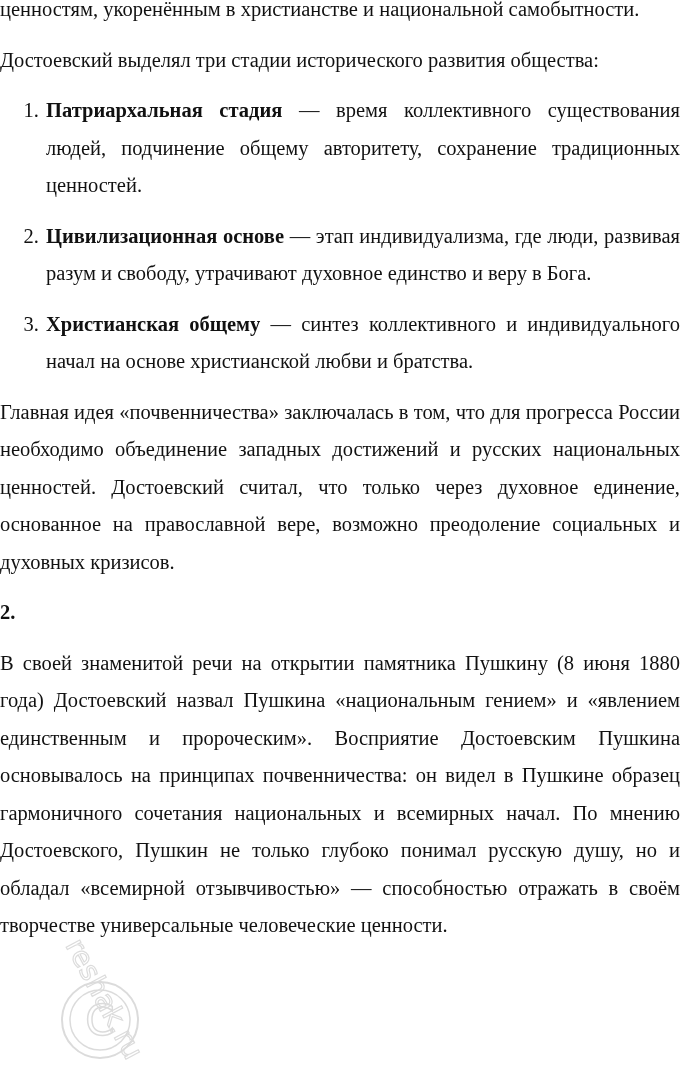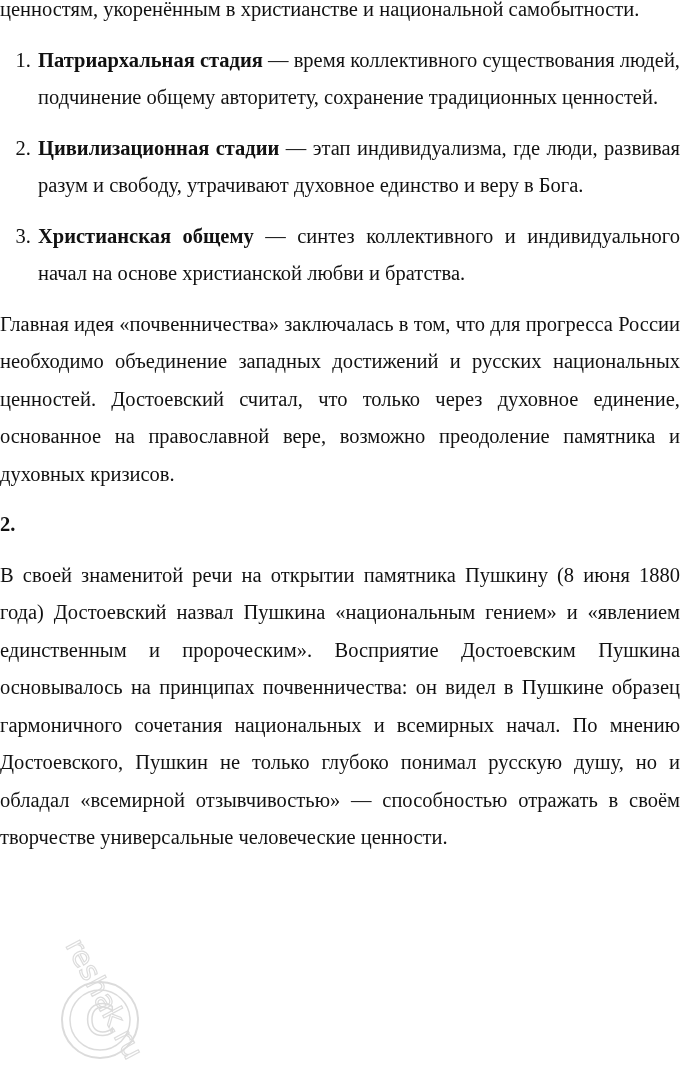--- a/index.html
+++ b/index.html
@@ -3,43 +3,44 @@
 <meta charset="utf-8">
 <style>
   html, body { margin: 0; padding: 0; background: #ffffff; }
   body {
     width: 680px; height: 1088px; overflow: hidden; position: relative;
     font-family: "Liberation Serif", "DejaVu Serif", serif;
     font-size: 20.5px; color: #111111;
   }
   .page { position: absolute; left: 0; top: -9px; width: 680px; }
   p { margin: 0 0 13px 0; line-height: 37.5px; text-align: justify; }
-  ol { margin: 0 0 13px 8px; padding-left: 28px; }
+  ol { margin: 0 0 13px 16px; padding-left: 28px; }
   li { line-height: 37.5px; text-align: justify; margin-bottom: 13px; padding-left: 2px; }
   li::marker { font-weight: normal; }
   b { font-weight: bold; }
   .heading { font-weight: bold; margin-top: 2px; }
   .watermark {
     position: absolute; left: 55px; top: 925px; width: 120px; height: 150px;
     pointer-events: none; opacity: 0.35;
   }
 </style>
 </head>
 <body>
 
 <div class="page">
   <p>ценностям, укоренённым в христианстве и национальной самобытности.</p>
+  <p>Достоевский выделял три стадии исторического развития общества:</p>
 
   <ol>
     <li><b>Патриархальная стадия</b><span> — время коллективного существования людей, подчинение общему авторитету, сохранение традиционных ценностей.</span></li>
-    <li><b>Цивилизационная стадии</b><span> — этап индивидуализма, где люди, развивая разум и свободу, утрачивают духовное единство и веру в Бога.</span></li>
+    <li><b>Цивилизационная основе</b><span> — этап индивидуализма, где люди, развивая разум и свободу, утрачивают духовное единство и веру в Бога.</span></li>
     <li><b>Христианская общему</b><span> — синтез коллективного и индивидуального начал на основе христианской любви и братства.</span></li>
   </ol>
 
-  <p>Главная идея «почвенничества» заключалась в том, что для прогресса России необходимо объединение западных достижений и русских национальных ценностей. Достоевский считал, что только через духовное единение, основанное на православной вере, возможно преодоление памятника и духовных кризисов.</p>
+  <p>Главная идея «почвенничества» заключалась в том, что для прогресса России необходимо объединение западных достижений и русских национальных ценностей. Достоевский считал, что только через духовное единение, основанное на православной вере, возможно преодоление социальных и духовных кризисов.</p>
   <p class="heading">2.</p>
   <p>В своей знаменитой речи на открытии памятника Пушкину (8 июня 1880 года) Достоевский назвал Пушкина «национальным гением» и «явлением единственным и пророческим». Восприятие Достоевским Пушкина основывалось на принципах почвенничества: он видел в Пушкине образец гармоничного сочетания национальных и всемирных начал. По мнению Достоевского, Пушкин не только глубоко понимал русскую душу, но и обладал «всемирной отзывчивостью» — способностью отражать в своём творчестве универсальные человеческие ценности.</p>
 </div>
 
 <svg class="watermark" viewBox="0 0 120 150">
   <circle cx="45" cy="95" r="38" fill="none" stroke="#9a9a9a" stroke-width="2"></circle>
   <circle cx="45" cy="95" r="30" fill="none" stroke="#9a9a9a" stroke-width="1.5"></circle>
   <text x="45" y="110" text-anchor="middle" font-family="DejaVu Sans, sans-serif" font-size="42" fill="none" stroke="#9a9a9a" stroke-width="1.5">C</text>
   <text x="10" y="20" transform="rotate(62 10 20)" font-family="DejaVu Sans, sans-serif" font-size="28" fill="none" stroke="#9a9a9a" stroke-width="1.2">reshak.ru</text>
 </svg>

